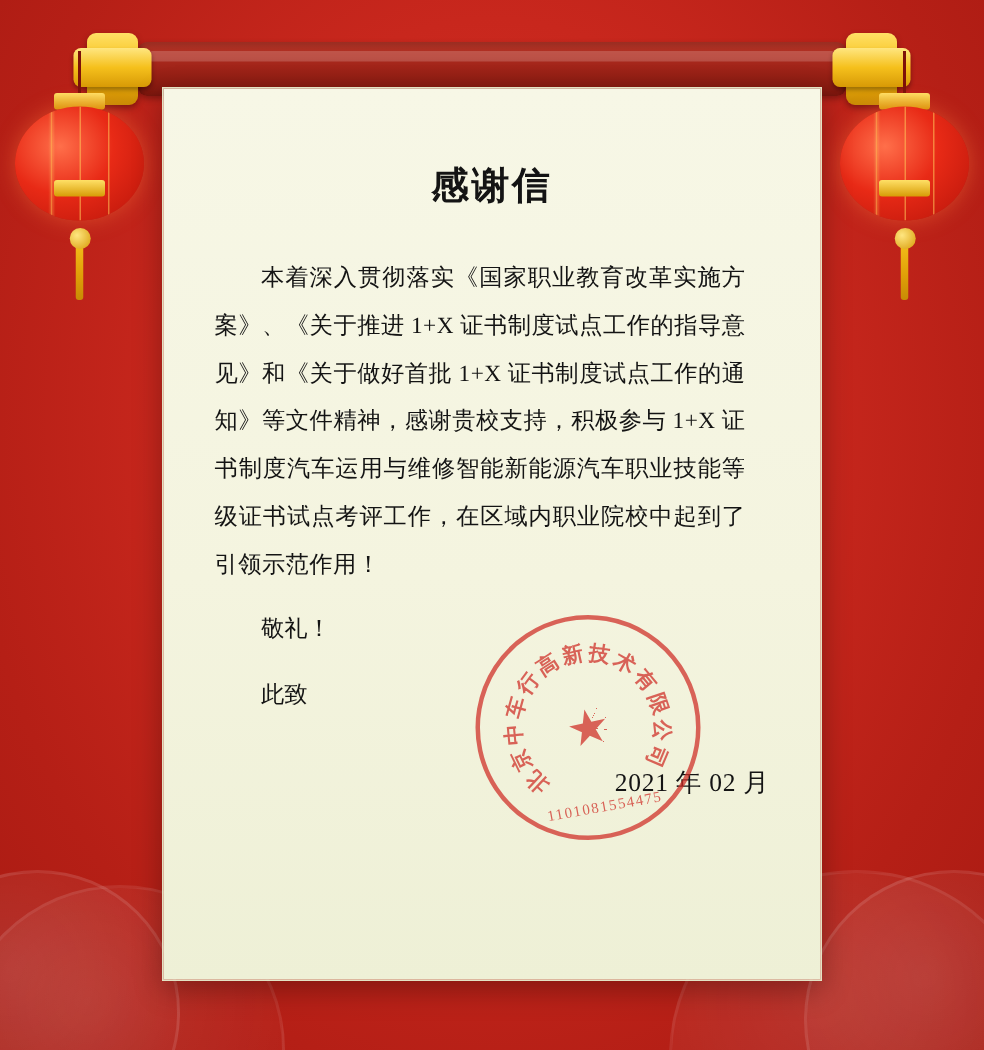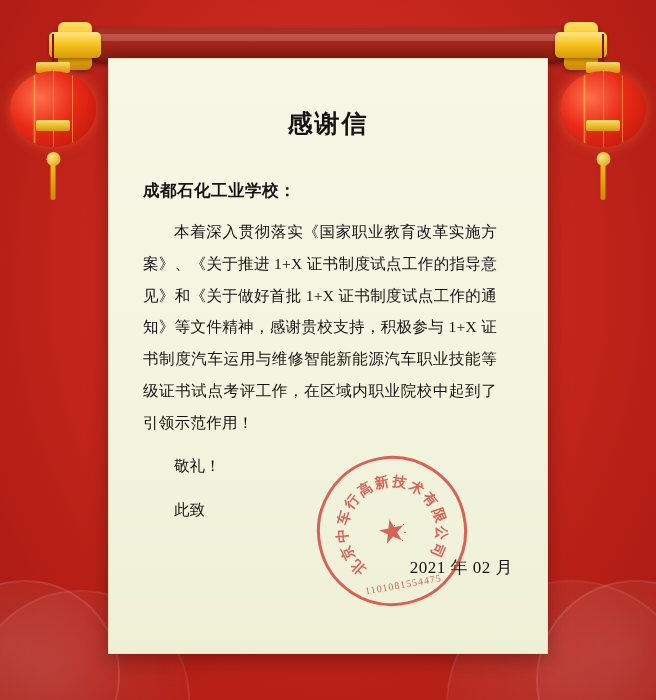--- a/index.html
+++ b/index.html
@@ -75,21 +75,21 @@
     position: absolute;
     left: 0; top: 0; right: 0; bottom: 0;
     padding: 30px 34px 20px 34px;
     color: #141414;
   }
   .doc-title {
     text-align: center;
     font-size: 25px;
     font-weight: bold;
     letter-spacing: 2px;
-    margin: 18px 0 40px 0;
+    margin: 18px 0 30px 0;
     font-family: "DejaVu Serif", "Liberation Serif", serif;
   }
   .salutation {
     font-size: 16.5px;
     font-weight: bold;
     margin-bottom: 14px;
     letter-spacing: 0.5px;
   }
   .para {
     font-size: 15.5px;
@@ -254,21 +254,20 @@
     </div>
     <div class="cap bottom"></div>
     <div class="tassel"></div>
   </div>
 
   <div class="paper">
     <div class="paper-inner">
 
       <div class="doc-title">感谢信</div>
 
-      <div class="salutation">成都石化工业学校：</div>
 
       <p class="para">本着深入贯彻落实《国家职业教育改革实施方案》、《关于推进 1+X 证书制度试点工作的指导意见》和《关于做好首批 1+X 证书制度试点工作的通知》等文件精神，感谢贵校支持，积极参与 1+X 证书制度汽车运用与维修智能新能源汽车职业技能等级证书试点考评工作，在区域内职业院校中起到了引领示范作用！</p>
 
       <p class="closing">敬礼！</p>
       <p class="closing">此致</p>
 
       <div class="signature-block">
         <div class="sig-date">2021 年 02 月</div>
 
         <div class="stamp">

